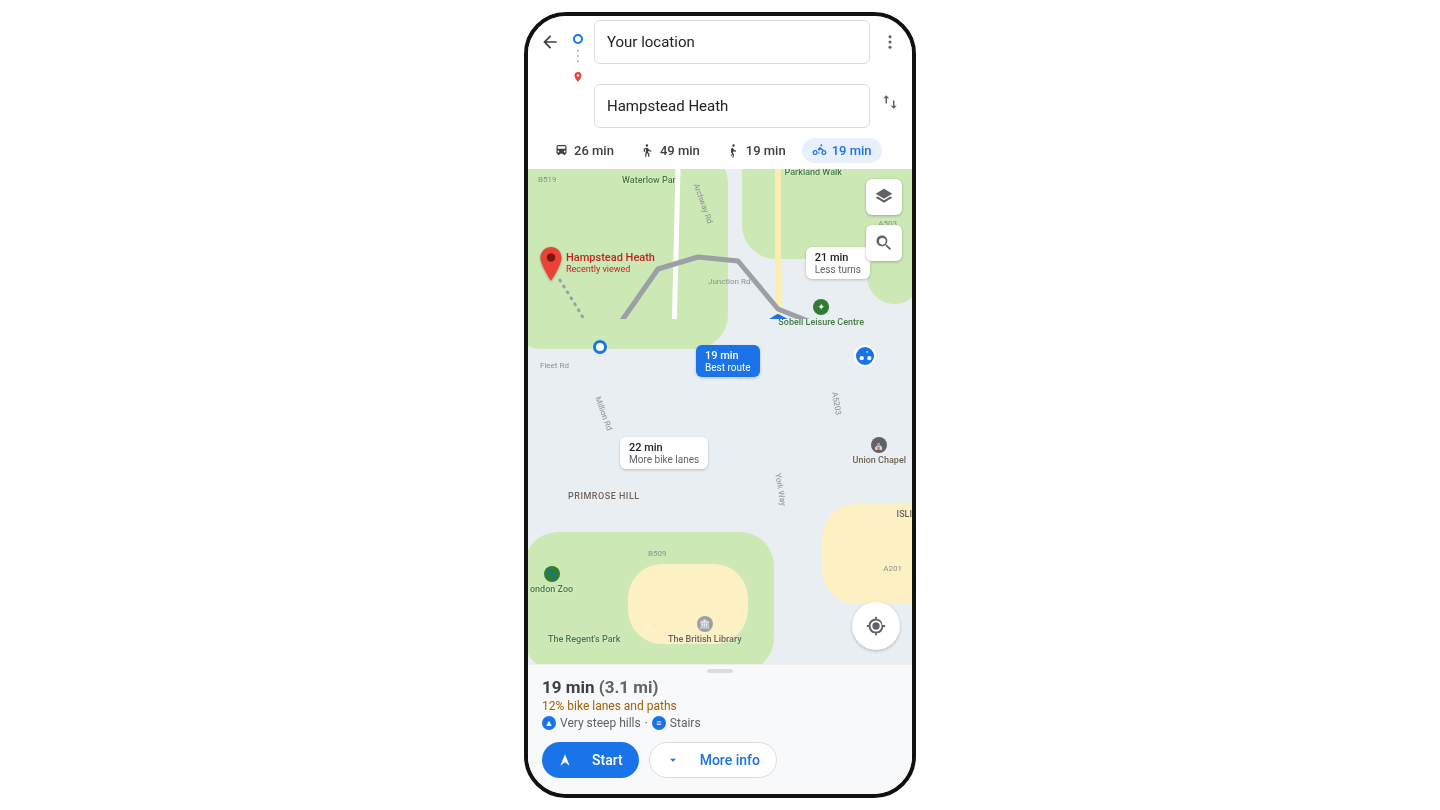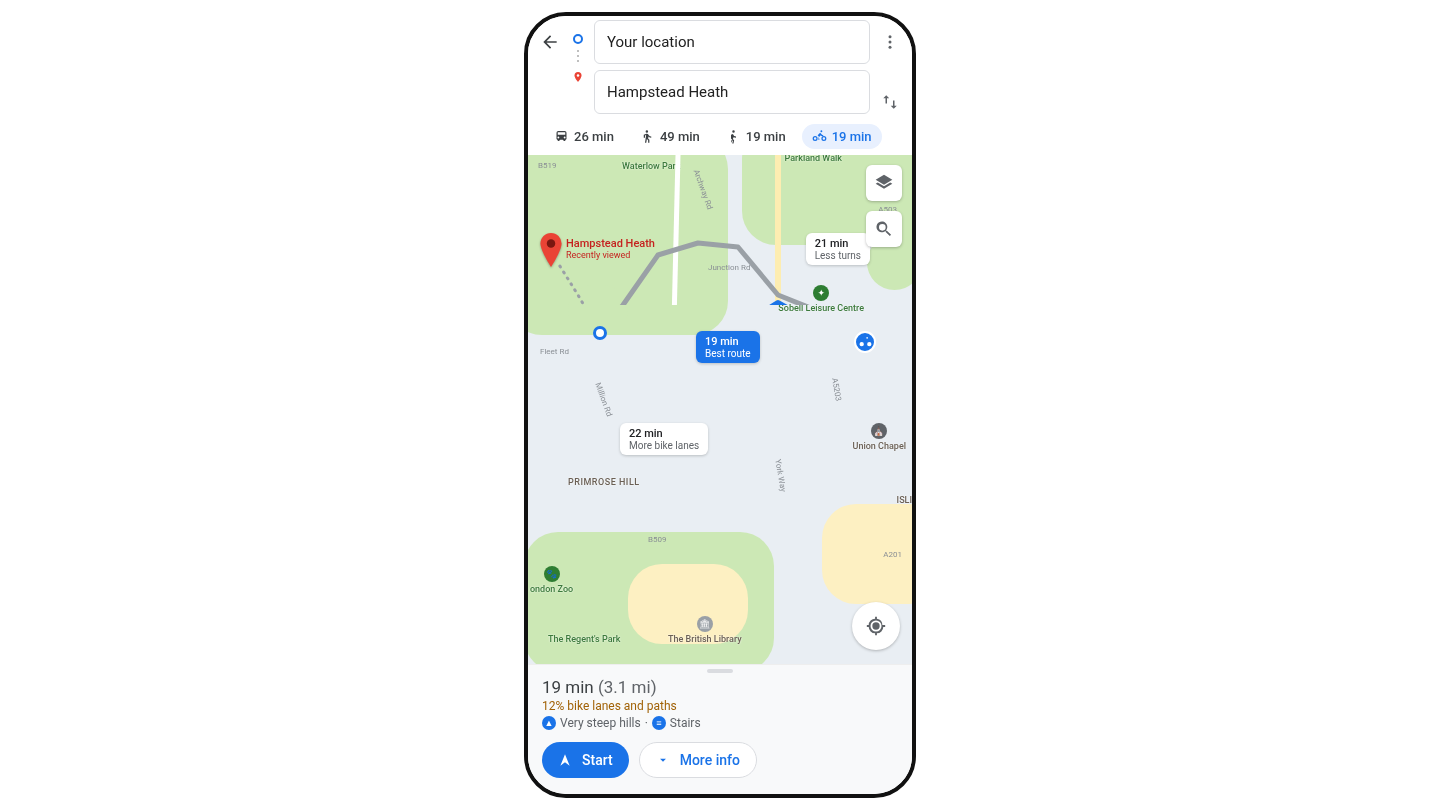--- a/index.html
+++ b/index.html
@@ -11,21 +11,21 @@
 
   .top{padding:4px 10px 0 10px;background:#fff}
   .inputs{display:flex;align-items:flex-start;gap:8px}
   .backcol{display:flex;align-items:center;height:44px}
   .back{width:24px;height:24px;display:flex;align-items:center;justify-content:center}
   .dotscol{display:flex;flex-direction:column;align-items:center;gap:2px;padding-top:14px;width:16px}
   .origin-dot{width:10px;height:10px;border-radius:50%;border:2px solid #1a73e8}
   .v-dots{display:flex;flex-direction:column;gap:3px;margin:4px 0}
   .v-dots span{width:2px;height:2px;background:#aaa;border-radius:50%}
   .dest-pin{color:#ea4335}
-  .fields{flex:1;display:flex;flex-direction:column;gap:6px}
+  .fields{flex:1;display:flex;flex-direction:column;gap:20px}
   .field{height:44px;border:1px solid #dadce0;border-radius:6px;display:flex;align-items:center;padding:0 12px;font-size:15px;color:#222;background:#fff}
   .morecol{width:24px;display:flex;flex-direction:column;align-items:center;justify-content:space-between;height:92px;padding-top:12px}
   .kebab,.swap{width:20px;height:20px;display:flex;align-items:center;justify-content:center;color:#555}
 
   .modes{display:flex;padding:10px 6px 6px;gap:6px}
   .mode{display:flex;align-items:center;gap:5px;padding:5px 10px;border-radius:18px;font-size:13px;color:#3c4043;font-weight:500}
   .mode svg{width:15px;height:15px}
   .mode.active{background:#e8f0fe;color:#1a73e8}
 
   .map{flex:1;position:relative;overflow:hidden}
@@ -67,27 +67,27 @@
   .bike-dot{position:absolute;width:22px;height:22px;border-radius:50%;background:#1a73e8;color:#fff;display:flex;align-items:center;justify-content:center;border:2px solid #fff}
 
   .dest-marker{position:absolute;left:10px;top:78px}
   .dest-marker svg{filter:drop-shadow(0 1px 1px rgba(0,0,0,.3))}
   .dest-txt{position:absolute;left:38px;top:82px;font-size:11px}
   .dest-txt .name{color:#c5221f;font-weight:500}
   .dest-txt .rv{color:#c5221f;font-size:9px}
 
   .handle{position:absolute;top:4px;left:50%;transform:translateX(-50%);width:26px;height:4px;border-radius:2px;background:#dadce0}
   .sheet{background:#f8f9fa;padding:12px 14px 16px;border-top:1px solid #eee;position:relative}
-  .sheet h2{font-size:17px;font-weight:400;color:#3c4043}
+  .sheet h2{font-size:17px;font-weight:700;color:#3c4043}
   .sheet h2 .dist{color:#5f6368}
   .sheet .sub{font-size:12px;color:#a16207;margin-top:2px}
   .badges{display:flex;gap:4px;align-items:center;font-size:12px;color:#5f6368;margin-top:3px}
   .badge-ico{width:14px;height:14px;border-radius:50%;background:#1a73e8;color:#fff;display:inline-flex;align-items:center;justify-content:center;font-size:9px}
   .btns{display:flex;gap:10px;margin-top:12px}
-  .btn{height:36px;border-radius:18px;display:flex;align-items:center;gap:10px;padding:0 16px;font-size:14px;font-weight:500}
+  .btn{height:36px;border-radius:18px;display:flex;align-items:center;gap:20px;padding:0 16px;font-size:14px;font-weight:500}
   .btn.primary{background:#1a73e8;color:#fff}
   .btn.secondary{background:#fff;border:1px solid #dadce0;color:#1a73e8}
 
   .tiny-label{position:absolute;font-size:8px;color:#8a8f95}
 </style>
 </head>
 <body>
 
 <div class="phone">
 

